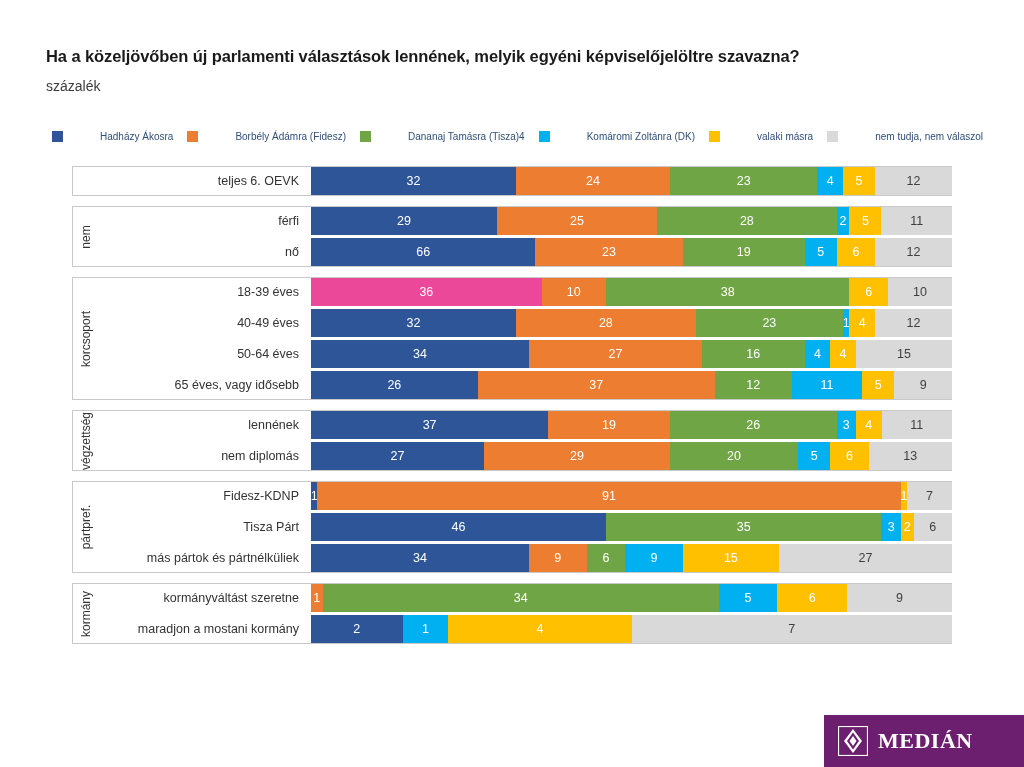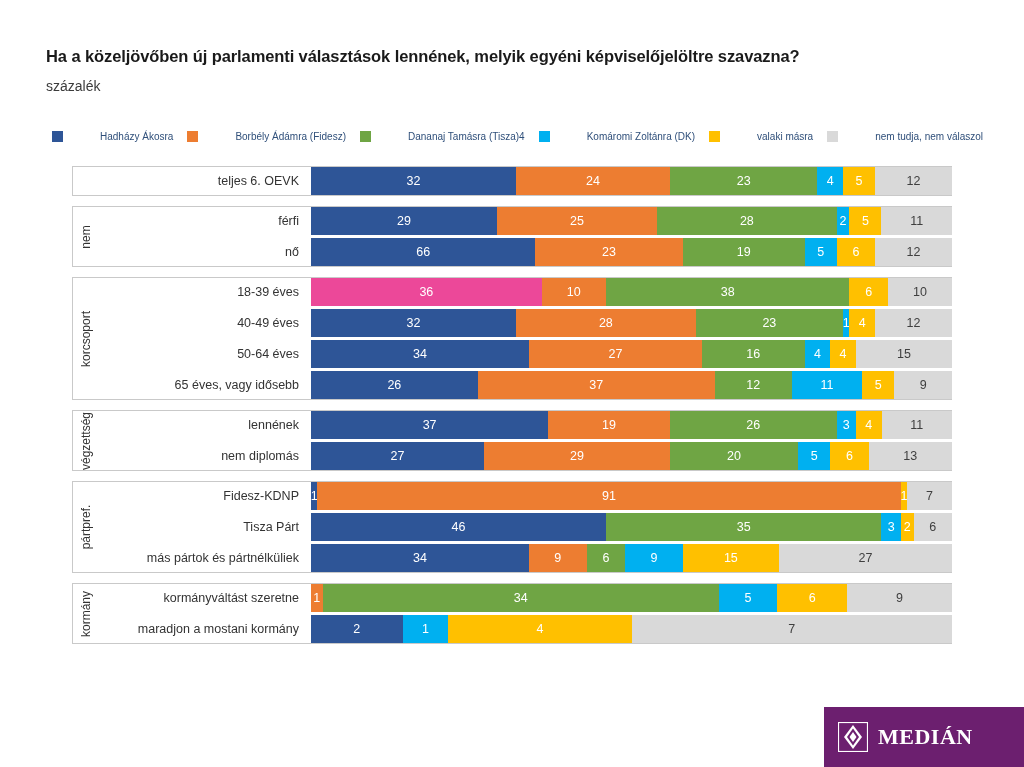--- a/index.html
+++ b/index.html
@@ -129,21 +129,21 @@
     white-space: nowrap;
   }
   .seg.dark-text { color: #3f3f3f; }
 
   
   .logo {
     position: absolute;
     right: 0;
     bottom: 0;
     width: 200px;
-    height: 60px;
+    height: 52px;
     background: #6c1f6f;
     display: flex;
     align-items: center;
     padding-left: 14px;
   }
   .logo-mark {
     width: 30px;
     height: 30px;
     position: relative;
     margin-right: 10px;

